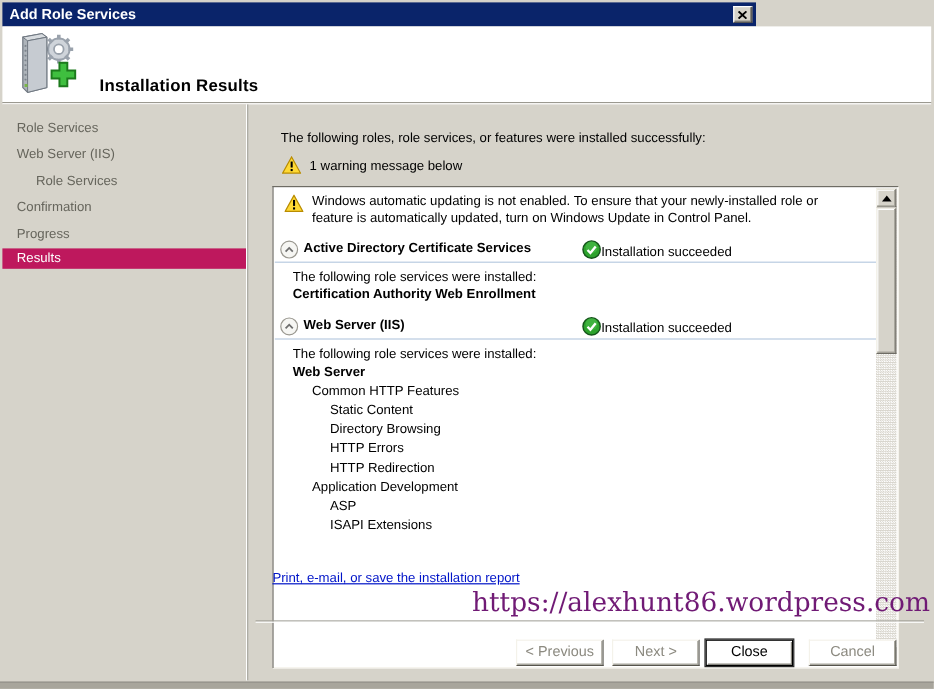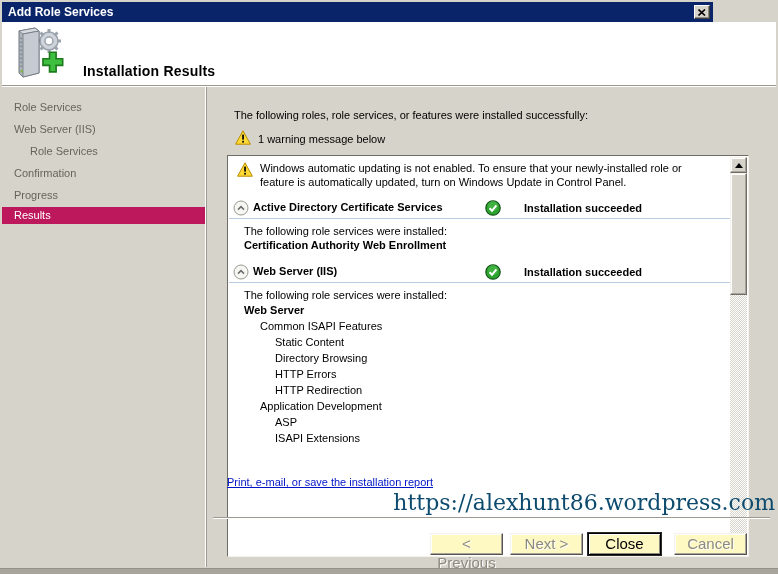--- a/index.html
+++ b/index.html
@@ -7,21 +7,21 @@
   body {
     position:relative; overflow:hidden;
     background:#d6d3ca;
     font-family:"Liberation Sans", sans-serif;
     font-size:11px; color:#000;
   }
   .abs { position:absolute; }
 
   
   .titlebar {
-    left:2px; top:2px; width:711px; height:20px;
+    left:2px; top:2px; width:628px; height:20px;
     background:#0a246a; color:#fff;
     font-size:12px; font-weight:bold;
     line-height:20px; padding-left:6px;
   }
   .close-btn {
     position:absolute; right:3px; top:3px; width:16px; height:14px;
     background:#d6d3ca;
     border:1px solid; border-color:#ffffff #404040 #404040 #ffffff;
     box-shadow: inset -1px -1px 0 #8a887f;
     display:flex; align-items:center; justify-content:center;
@@ -55,21 +55,21 @@
   }
   .box-inner { position:absolute; left:1px; top:0; right:18px; bottom:0; }
   .box-warning { display:flex; gap:7px; margin:5px 6px 0 8px; }
   .box-warning .w-icon { width:16px; height:15px; flex:0 0 16px; margin-top:1px; }
   .box-warning .w-text { line-height:14px; width:458px; }
 
   .sec-head { position:relative; height:22px; border-bottom:1px solid #b8cbe0; margin-top:8px; }
   .sec-head.first { margin-top:8px; }
   .chev { position:absolute; left:4px; top:3px; width:16px; height:16px; cursor:default; }
   .sec-title { position:absolute; left:24px; top:4px; font-weight:bold; }
-  .sec-status { position:absolute; left:256px; top:3px; display:flex; align-items:center; gap:23px; font-weight:bold; }
+  .sec-status { position:absolute; left:256px; top:3px; display:flex; align-items:flex-end; gap:0; font-weight:normal; }
   .sec-status svg { width:16px; height:16px; }
 
   .svc-intro { margin:5px 0 0 15px; line-height:14px; }
   .svc-item { line-height:15px; }
   .svc-item.b { font-weight:bold; }
   .svc-item.ind0 { margin-left:15px; }
   .svc-item.ind1 { margin-left:31px; }
   .svc-item.ind2 { margin-left:46px; }
   .sec2 .svc-item { line-height:16px; }
 
@@ -84,25 +84,25 @@
     display:flex; align-items:center; justify-content:center; }
   .sb-up { top:0; } .sb-down { bottom:0; }
   .sb-thumb { position:absolute; left:0; top:16px; width:17px; height:122px; background:#d6d3ca;
     border:1px solid; border-color:#f4f2ea #6e6c64 #6e6c64 #f4f2ea;
     box-shadow: inset -1px -1px 0 #a8a69c, inset 1px 1px 0 #ffffff; }
   .tri-up { width:0; height:0; border-left:4px solid transparent; border-right:4px solid transparent; border-bottom:5px solid #000; }
   .tri-down { width:0; height:0; border-left:4px solid transparent; border-right:4px solid transparent; border-top:5px solid #000; }
 
   
   .report-link { left:227px; top:476px; color:#0014c8; text-decoration:underline; cursor:pointer; }
-  .watermark { right:3px; top:490px; font-family:"DejaVu Serif", serif; font-size:22px; color:#0c4a6e; }
+  .watermark { right:3px; top:490px; font-family:"DejaVu Serif", serif; font-size:22px; color:#701a75; }
   .footer-sep { left:213px; top:517px; width:557px; height:2px; border-top:1px solid #9b9990; border-bottom:1px solid #ffffff; }
 
   .btn { position:absolute; top:533px; width:73px; height:22px;
-    background:#fef9c3; font-family:"Liberation Sans", sans-serif; font-size:15px;
+    background:#ffffff; font-family:"Liberation Sans", sans-serif; font-size:12px;
     border:1px solid; border-color:#f4f2ea #56544c #56544c #f4f2ea;
     box-shadow: inset -1px -1px 0 #a8a69c, inset 1px 1px 0 #ffffff;
     text-align:center; line-height:19px; cursor:default; color:#000; }
   .btn.disabled { color:#8c8a80; text-shadow:1px 1px 0 #ffffff; }
   .btn.default { border:1px solid #000; box-shadow: inset 1px 1px 0 #ffffff, inset -1px -1px 0 #8a887f, 0 0 0 1px #2a2a2a; font-weight:normal; }
   .btn-prev { left:430px; } .btn-next { left:510px; } .btn-close { left:588px; } .btn-cancel { left:674px; }
 </style>
 </head>
 <body>
 
@@ -204,21 +204,21 @@
           <circle cx="8" cy="8" r="7.2" fill="#2da32d" stroke="#14541a" stroke-width="1.2"></circle>
           <circle cx="8" cy="6" r="5" fill="#4fc04f" opacity="0.55"></circle>
           <path d="M4.6 8.3 L7 10.8 L11.4 5.4" stroke="#fff" stroke-width="2" fill="none"></path>
         </svg>
         <span>Installation succeeded</span>
       </span>
     </div>
     <div class="sec2">
       <div class="svc-intro">The following role services were installed:</div>
       <div class="svc-item b ind0">Web Server</div>
-      <div class="svc-item ind1">Common ISAPI Features</div>
+      <div class="svc-item ind1">Common HTTP Features</div>
       <div class="svc-item ind2">Static Content</div>
       <div class="svc-item ind2">Directory Browsing</div>
       <div class="svc-item ind2">HTTP Errors</div>
       <div class="svc-item ind2">HTTP Redirection</div>
       <div class="svc-item ind1">Application Development</div>
       <div class="svc-item ind2">ASP</div>
       <div class="svc-item ind2">ISAPI Extensions</div>
     </div>
   </div>
 

